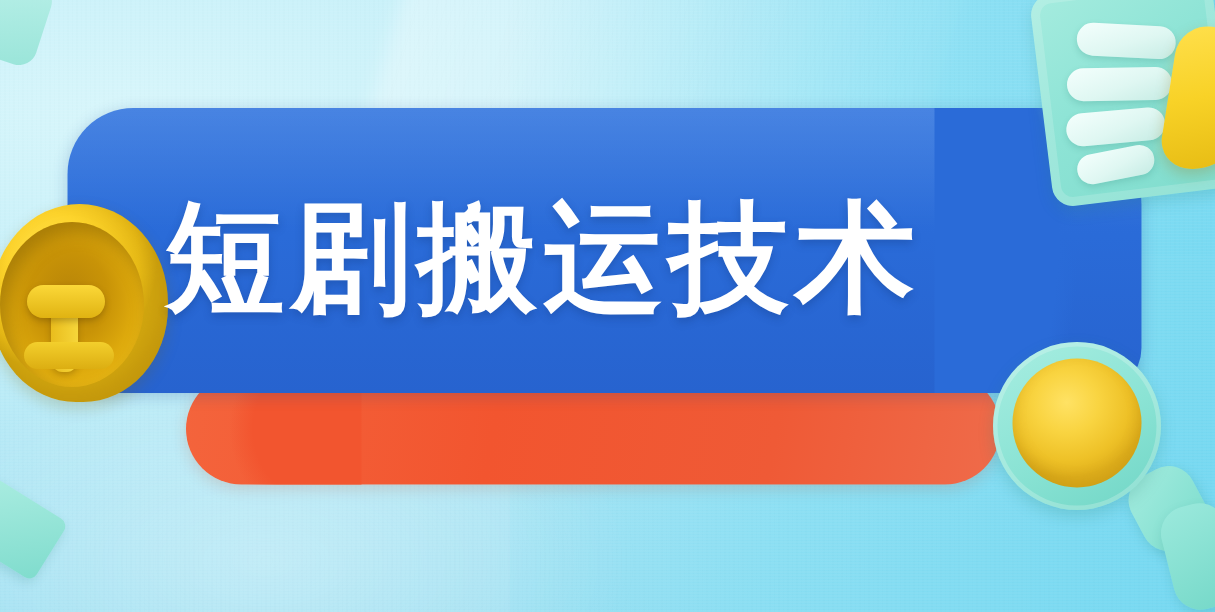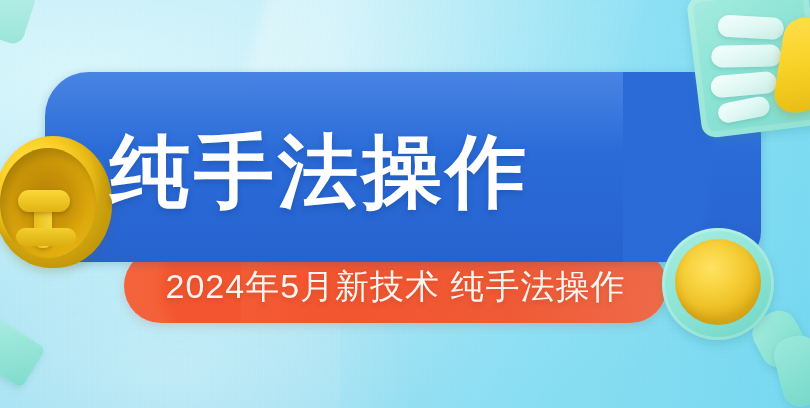--- a/index.html
+++ b/index.html
@@ -242,16 +242,15 @@
     <div class="loupe-handle"></div>
     <div class="loupe-ring">
       <div class="loupe-lens"></div>
     </div>
   </div>
 
   <div class="chip"></div>
   <div class="chip2"></div>
   <div class="chip3"></div>
 
-  <div class="title">纯手法操作</div>
-  <div class="subtitle">2024年5月新技术  纯手法操作</div>
+  <div class="title">短剧搬运技术</div>
 
 </div>
 
 </body></html>

